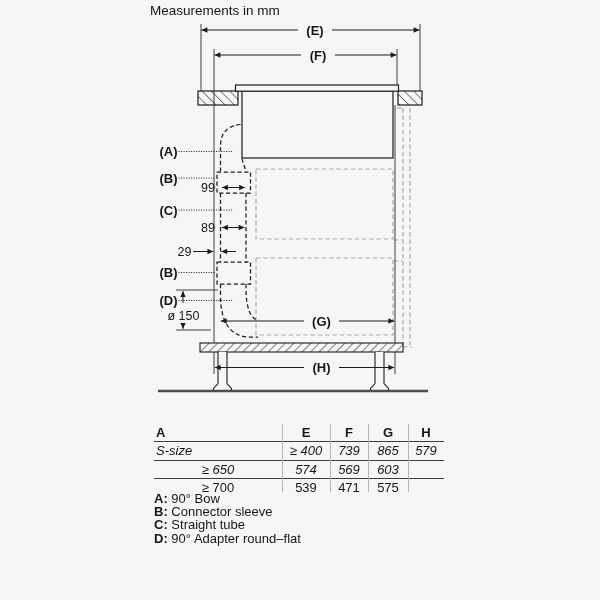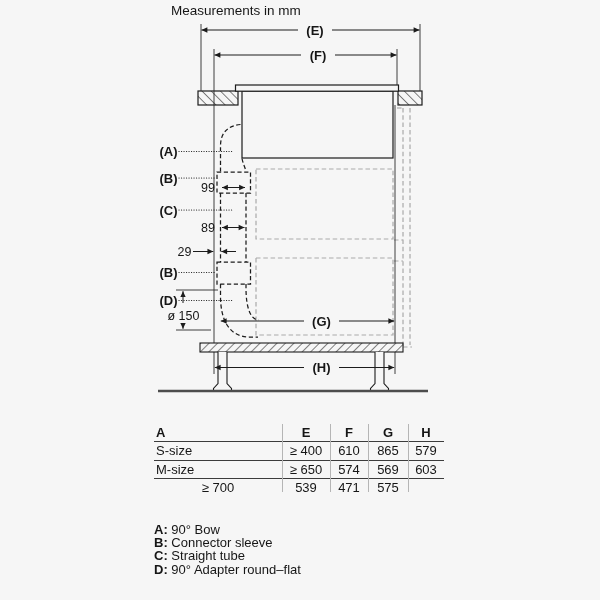--- a/index.html
+++ b/index.html
@@ -1,32 +1,32 @@
 <!DOCTYPE html>
 <html><head>
 <meta charset="utf-8">
 <style>
   html,body{margin:0;padding:0;background:#f6f6f6;}
   .stage{position:relative;width:600px;height:600px;background:#f6f6f6;
          font-family:"Liberation Sans",sans-serif;color:#161616;overflow:hidden;}
-  .title{position:absolute;left:171px;top:3px;font-size:13.5px;color:#161616;}
+  .title{position:absolute;left:150px;top:3px;font-size:13.5px;color:#161616;}
   svg{position:absolute;left:0;top:0;}
   svg text{font-family:"Liberation Sans",sans-serif;fill:#161616;}
   .dimlab{font-size:13px;font-weight:bold;}
   .numlab{font-size:12.5px;}
   
   .spec-table{position:absolute;left:154px;top:423px;width:290px;font-size:13px;}
   .t-row{display:grid;grid-template-columns:128px 48px 38px 40px 36px;align-items:center;height:17.5px;}
   .t-head{height:18px;border-bottom:1.4px solid #3c3c3c;font-weight:bold;}
-  .t-line{border-bottom:1.2px solid #3c3c3c;}
+  .t-line{border-bottom:1.2px solid #3c3c3c;font-style:italic;}
   .c-label{text-align:left;padding-left:2px;}
   .c-val{text-align:center;}
   .vsep{position:absolute;top:1px;width:1px;height:68px;background:#b5b5b5;}
   
-  .legend{position:absolute;left:154px;top:523px;font-size:13px;line-height:13.2px;}
+  .legend{position:absolute;left:154px;top:492px;font-size:13px;line-height:13.2px;}
   .legend b{font-weight:bold;}
 </style>
 </head>
 <body>
 
 <div class="stage">
 
   <div class="title">Measurements in mm</div>
 
   <svg width="600" height="600" viewBox="0 0 600 600">
@@ -151,26 +151,25 @@
     <div class="t-row t-head">
       <div class="c-label">A</div>
       <div class="c-val">E</div>
       <div class="c-val">F</div>
       <div class="c-val">G</div>
       <div class="c-val">H</div>
     </div>
     <div class="t-row t-line">
       <div class="c-label">S-size</div>
       <div class="c-val">≥ 400</div>
-      <div class="c-val">610</div>
+      <div class="c-val">739</div>
       <div class="c-val">865</div>
       <div class="c-val">579</div>
     </div>
     <div class="t-row t-line">
-      <div class="c-label">M-size</div>
       <div class="c-val">≥ 650</div>
       <div class="c-val">574</div>
       <div class="c-val">569</div>
       <div class="c-val">603</div>
     </div>
     <div class="t-row">
       <div class="c-val">≥ 700</div>
       <div class="c-val">539</div>
       <div class="c-val">471</div>
       <div class="c-val">575</div>

